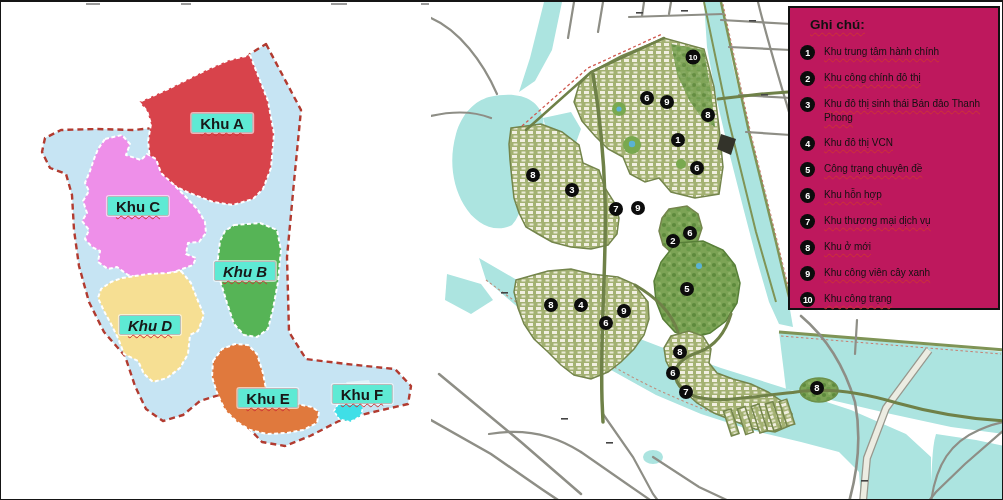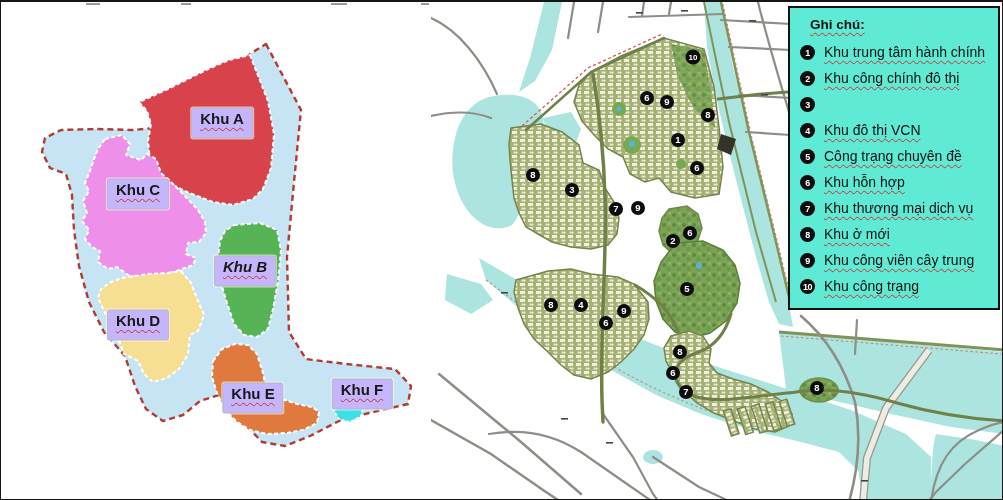--- a/index.html
+++ b/index.html
@@ -7,40 +7,40 @@
     position:relative; width:1003px; height:500px; background:#ffffff;
     border:1px solid #151515; border-top-width:2px; box-sizing:border-box;
     overflow:hidden; font-family:"Liberation Sans", sans-serif;
   }
   svg{position:absolute; top:0; display:block;}
   #leftmap{left:0;}
   #rightmap{left:430px;}
   
   .zlabel{
     position:absolute; transform:translate(-50%,-50%);
-    background:#c4b5fd; border:1px solid #b9b9b9; border-radius:2px;
-    padding:1px 8px 11px 8px; font-size:15px; font-weight:bold; color:#181818;
+    background:#5eead4; border:1px solid #b9b9b9; border-radius:2px;
+    padding:1px 8px 0 8px; font-size:15px; font-weight:bold; color:#181818;
     white-space:nowrap; box-shadow:0 0 0 1px rgba(255,255,255,.6);
   }
   .wavy{ text-decoration:underline wavy #cc3333 1px; text-underline-offset:3px;}
   
   .legend{
     position:absolute; left:787px; top:4px; width:212px; height:304px;
-    background:#5eead4; border:2px solid #111; box-sizing:border-box;
+    background:#be185d; border:2px solid #111; box-sizing:border-box;
     padding:7px 8px 0 10px; color:#111;
   }
   .legend .ltitle{ font-size:13.5px; font-weight:bold; margin:2px 0 13px 10px;}
   .lrow{ display:flex; align-items:flex-start; margin-bottom:11px; line-height:14px;}
   .lnum{
     flex:0 0 15px; width:15px; height:15px; border-radius:50%;
     background:#0c0c0c; color:#fff; font-size:9px; font-weight:bold;
     display:inline-flex; align-items:center; justify-content:center;
     margin-right:9px; margin-top:0px; letter-spacing:-0.5px;
   }
-  .ltext{ font-size:14px; }
+  .ltext{ font-size:10px; }
 </style>
 </head>
 <body>
 
 <div class="page">
 
   <svg id="leftmap" width="430" height="500" viewBox="0 0 430 500">
 
     <g fill="#9a9a9a">
       <rect x="85" y="1" width="14" height="2"></rect>
@@ -73,24 +73,24 @@
 
     <path stroke="#ffffff" stroke-width="2" stroke-dasharray="4 2.5" stroke-linejoin="round" d="M212,359 L221,347 L234,342 L247,343 L256,352 L262,371 L265,387 L281,397 L296,402
          L311,405 L318,410 L316,421 L302,428 L286,431 L266,432 L249,428 L236,420 L224,408
          L216,391 L211,375 Z" fill="#e0793d"></path>
 
     <path fill="#e2f4f9" opacity="0.9" d="M345,380 L368,378 L372,390 L352,394 Z"></path>
     <path stroke="#ffffff" stroke-width="1.6" stroke-dasharray="3 2" d="M337,402 L354,399 L362,404 L360,414 L349,420 L338,417 L333,409 Z" fill="#3fdfe7"></path>
   </svg>
 
   <div class="zlabel" style="left:221px; top:121px;"><span class="wavy">Khu A</span></div>
-  <div class="zlabel" style="left:137px; top:192px;"><span class="wavy">Khu C</span></div>
+  <div class="zlabel" style="left:137px; top:204px;"><span class="wavy">Khu C</span></div>
   <div class="zlabel" style="left:244px; top:269px;font-style:italic;"><span class="wavy">Khu B</span></div>
-  <div class="zlabel" style="left:137px; top:323px;"><span class="wavy">Khu D</span></div>
-  <div class="zlabel" style="left:252px; top:396px;"><span class="wavy">Khu E</span></div>
+  <div class="zlabel" style="left:149px; top:323px;font-style:italic;"><span class="wavy">Khu D</span></div>
+  <div class="zlabel" style="left:267px; top:396px;"><span class="wavy">Khu E</span></div>
   <div class="zlabel" style="left:361px; top:392px;"><span class="wavy">Khu F</span></div>
 
   <svg id="rightmap" width="573" height="500" viewBox="0 0 573 500">
     <defs>
       <pattern id="blocks" width="8" height="8" patternUnits="userSpaceOnUse">
         <rect width="8" height="8" fill="#a3b172"></rect>
         <rect x="1" y="1" width="5" height="3" fill="#f1efe0"></rect>
         <rect x="2.5" y="5.5" width="4" height="2" fill="#e9e9d3"></rect>
       </pattern>
       <pattern id="trees" width="10" height="10" patternUnits="userSpaceOnUse">
@@ -304,20 +304,21 @@
     <div class="lrow">
       <span class="lnum">1</span>
       <span class="ltext wavy">Khu trung tâm hành chính</span>
     </div>
     <div class="lrow">
       <span class="lnum">2</span>
       <span class="ltext wavy">Khu công chính đô thị</span>
     </div>
     <div class="lrow">
       <span class="lnum">3</span>
+      <span class="ltext wavy">Khu đô thị sinh thái Bán đảo Thanh Phong</span>
     </div>
     <div class="lrow">
       <span class="lnum">4</span>
       <span class="ltext wavy">Khu đô thị VCN</span>
     </div>
     <div class="lrow">
       <span class="lnum">5</span>
       <span class="ltext wavy">Công trạng chuyên đề</span>
     </div>
     <div class="lrow">
@@ -327,21 +328,21 @@
     <div class="lrow">
       <span class="lnum">7</span>
       <span class="ltext wavy">Khu thương mại dịch vụ</span>
     </div>
     <div class="lrow">
       <span class="lnum">8</span>
       <span class="ltext wavy">Khu ở mới</span>
     </div>
     <div class="lrow">
       <span class="lnum">9</span>
-      <span class="ltext wavy">Khu công viên cây trung</span>
+      <span class="ltext wavy">Khu công viên cây xanh</span>
     </div>
     <div class="lrow">
       <span class="lnum">10</span>
       <span class="ltext wavy">Khu công trạng</span>
     </div>
   </div>
 
 </div>
 
 </body></html>

